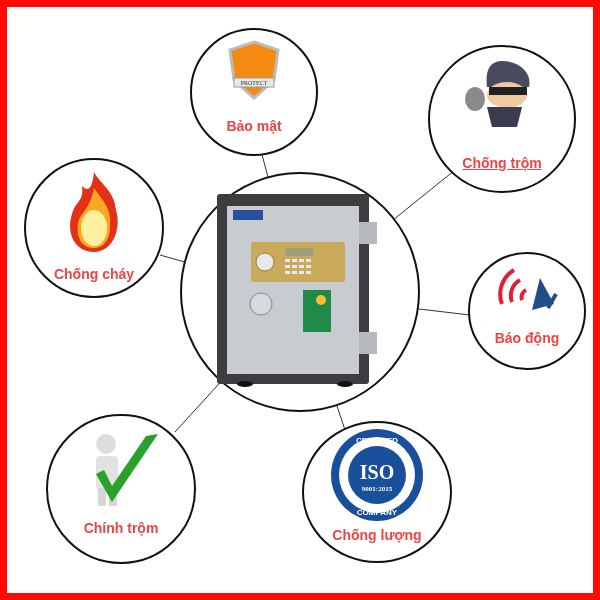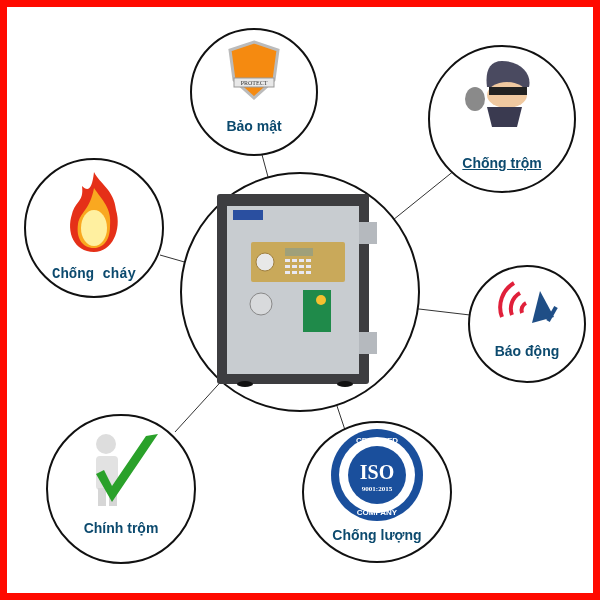--- a/index.html
+++ b/index.html
@@ -1,20 +1,20 @@
 <!DOCTYPE html>
 <html><head>
 <meta charset="utf-8">
 <style>
   html,body{margin:0;padding:0;}
   body{width:600px;height:600px;position:relative;overflow:hidden;background:#fff;font-family:"Liberation Sans",sans-serif;}
   .frame{position:absolute;left:0;top:0;width:600px;height:600px;box-sizing:border-box;border:7px solid #ff0a00;z-index:10;pointer-events:none;}
   svg.lines{position:absolute;left:0;top:0;width:600px;height:600px;}
   .circle{position:absolute;border:2px solid #111;border-radius:50%;background:#fff;box-sizing:border-box;}
-  .label{position:absolute;left:0;right:0;text-align:center;font-weight:bold;font-size:14px;color:#0c4a6e;}
+  .label{position:absolute;left:0;right:0;text-align:center;font-weight:bold;font-size:14px;color:#ef4444;}
   .icon{position:absolute;left:50%;transform:translateX(-50%);}
 </style>
 </head>
 <body>
 
 <svg class="lines">
   <line x1="300" y1="295" x2="258" y2="140" stroke="#333" stroke-width="1"></line>
   <line x1="300" y1="295" x2="455" y2="170" stroke="#333" stroke-width="1"></line>
   <line x1="300" y1="295" x2="160" y2="255" stroke="#333" stroke-width="1"></line>
   <line x1="300" y1="295" x2="470" y2="315" stroke="#333" stroke-width="1"></line>
@@ -67,30 +67,30 @@
   <svg class="icon" width="90" height="80" viewBox="0 0 90 80" style="top:10px;">
     <path d="M45 4 C65 4 75 18 72 30 L30 30 C28 15 32 4 45 4Z" fill="#4a4a60"></path>
     <ellipse cx="50" cy="38" rx="20" ry="13" fill="#f0c9a0"></ellipse>
     <rect x="32" y="30" width="38" height="8" fill="#222"></rect>
     <path d="M30 50 L65 50 L60 70 L35 70Z" fill="#3a3a50"></path>
     <ellipse cx="18" cy="42" rx="10" ry="12" fill="#8a8a8a"></ellipse>
   </svg>
   <div class="label" style="top:108px;text-decoration:underline;">Chống trộm</div>
 </div>
 
-<div class="circle" style="left:24px;top:158px;width:140px;height:140px;font-family:Liberation Mono, monospace;">
+<div class="circle" style="left:24px;top:158px;width:140px;height:140px;">
   <svg class="icon" width="60" height="84" viewBox="0 0 60 84" style="top:10px;">
     <path d="M30 2 C36 14 50 20 52 40 C58 60 48 82 30 82 C10 82 2 62 8 44 C12 30 20 32 18 16 C24 22 28 20 30 2Z" fill="#e53018"></path>
     <path d="M30 18 C38 30 48 38 46 56 C46 72 38 78 30 78 C18 78 12 68 14 54 C16 42 26 40 30 18Z" fill="#f9a820"></path>
     <ellipse cx="30" cy="58" rx="13" ry="18" fill="#fff0a0"></ellipse>
   </svg>
   <div class="label" style="top:106px;">Chống cháy</div>
 </div>
 
-<div class="circle" style="left:468px;top:265px;width:118px;height:118px;">
+<div class="circle" style="left:468px;top:252px;width:118px;height:118px;">
   <svg class="icon" width="70" height="50" viewBox="0 0 70 50" style="top:10px;">
     <path d="M22 6 A28 28 0 0 0 10 40" fill="none" stroke="#e0203a" stroke-width="4"></path>
     <path d="M28 16 A18 18 0 0 0 20 38" fill="none" stroke="#e0203a" stroke-width="4"></path>
     <path d="M34 26 A8 8 0 0 0 30 36" fill="none" stroke="#e0203a" stroke-width="4"></path>
     <path d="M48 14 L62 40 L40 46 Z" fill="#1f4e86"></path>
     <line x1="56" y1="44" x2="64" y2="30" stroke="#1f4e86" stroke-width="4"></line>
   </svg>
   <div class="label" style="top:76px;">Báo động</div>
 </div>
 

